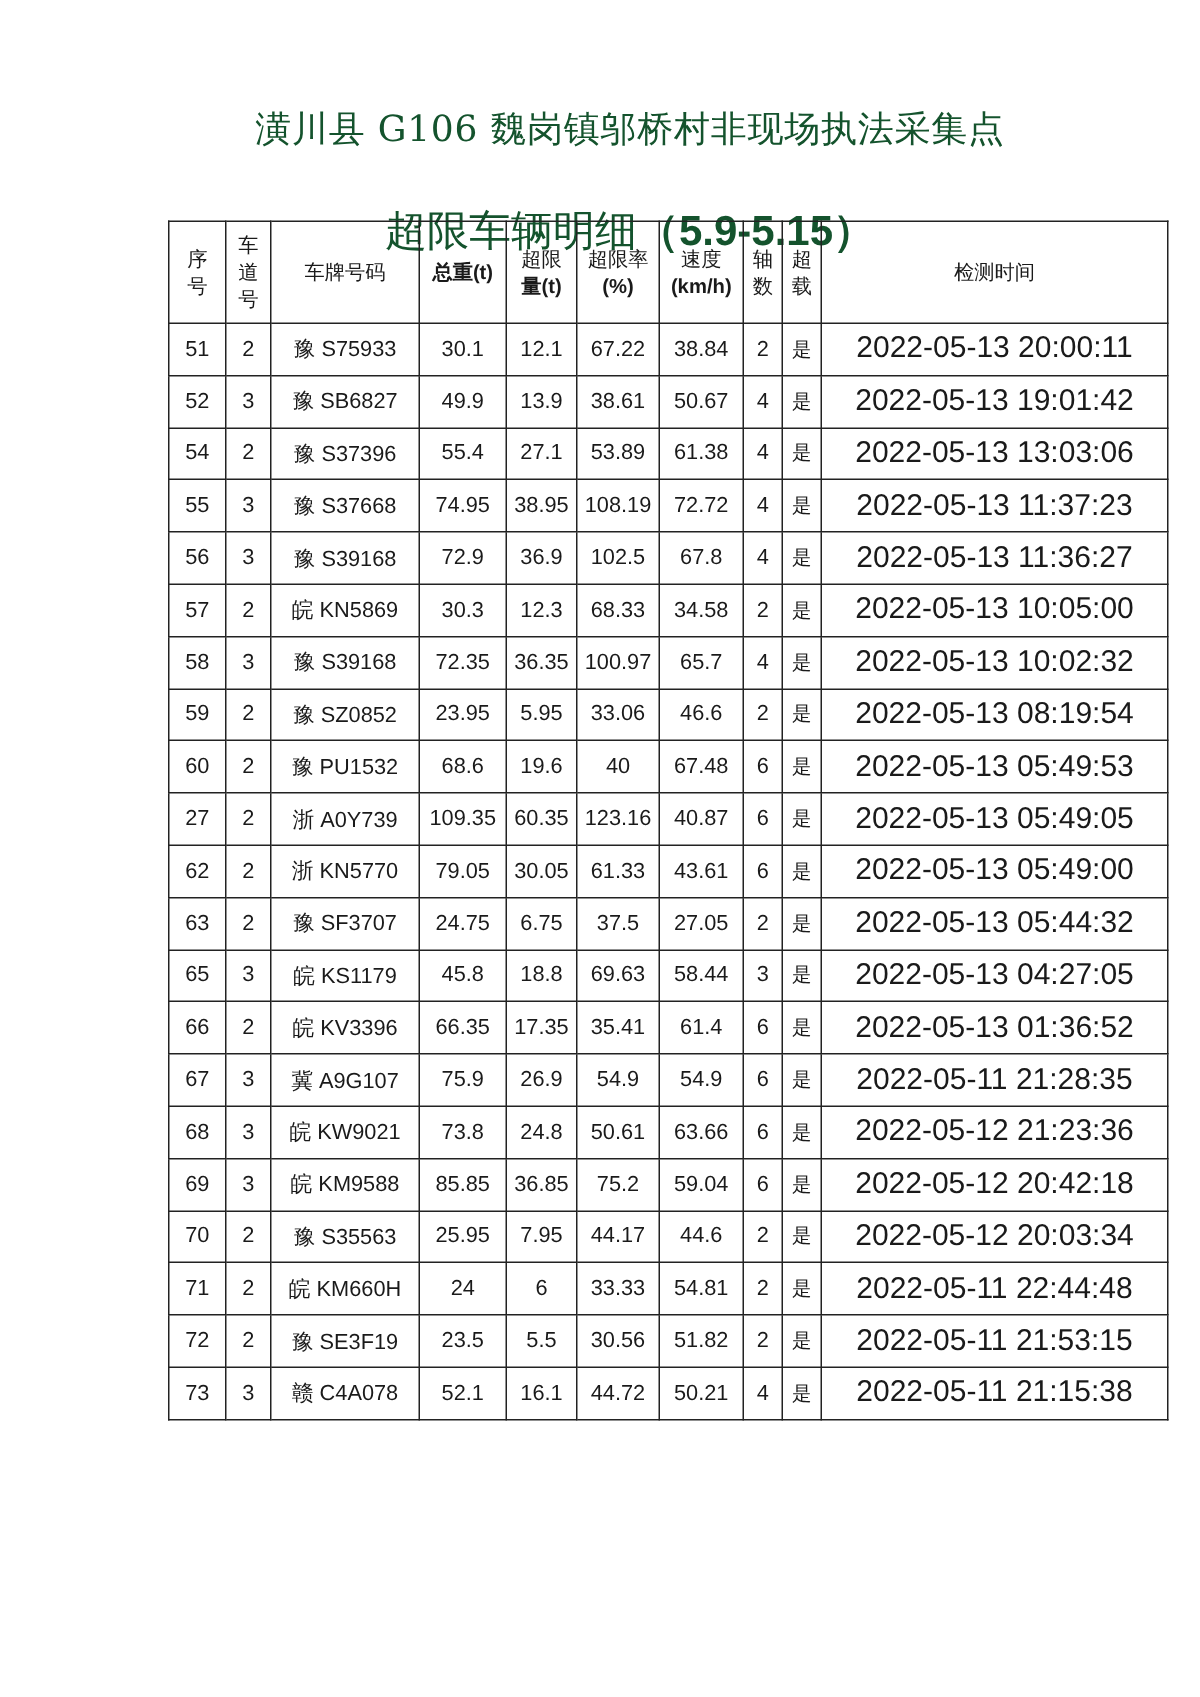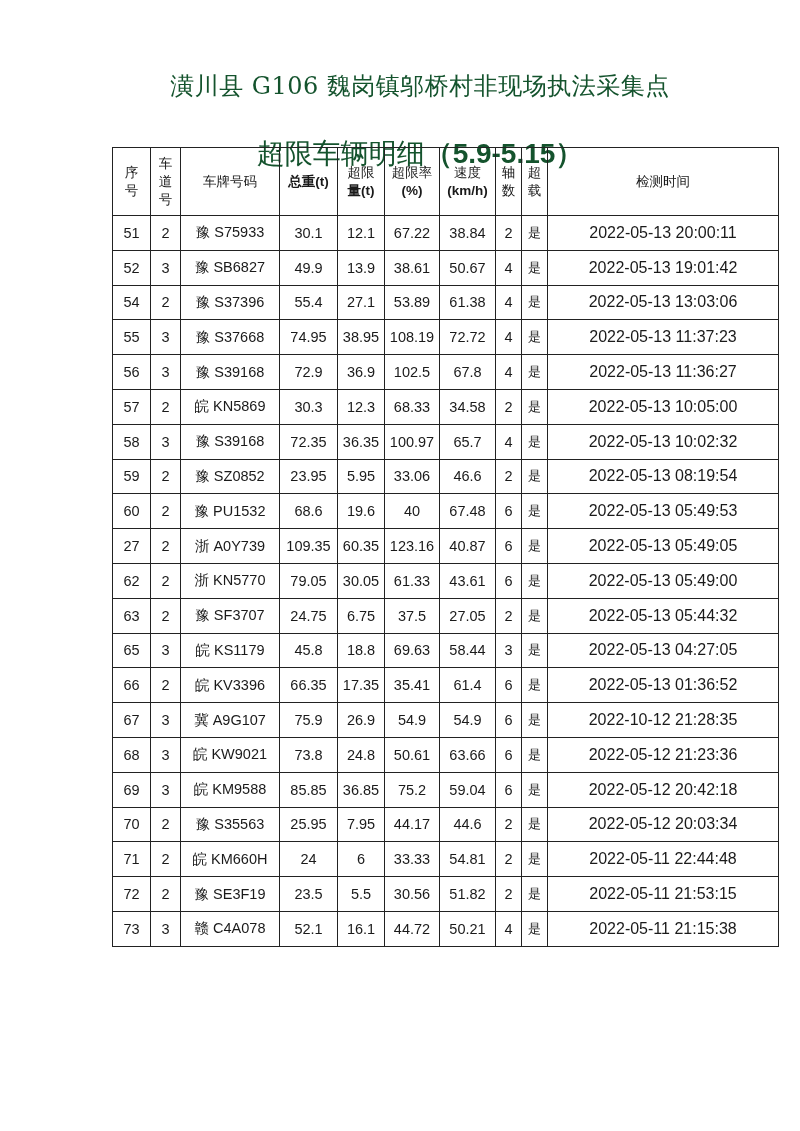--- a/index.html
+++ b/index.html
@@ -60,21 +60,21 @@
       font-weight: normal;
       font-size: 13.5px;
       line-height: 18px;
       height: 67px;
     }
     table.grid th .bold { font-weight: bold; }
     table.grid td {
       height: 33.8px;
       font-size: 14.5px;
     }
-    table.grid td.time { font-size: 16px; }
+    table.grid td.time { font-size: 20px; }
     table.grid td.flag { font-family: "DejaVu Sans", sans-serif; font-size: 13px; }
     col.c-seq { width: 38px; }
     col.c-lane { width: 30px; }
     col.c-plate { width: 99px; }
     col.c-wt { width: 58px; }
     col.c-over { width: 47px; }
     col.c-rate { width: 55px; }
     col.c-speed { width: 56px; }
     col.c-axle { width: 26px; }
     col.c-flag { width: 26px; }
@@ -285,21 +285,21 @@
       <tr>
         <td>67</td>
         <td>3</td>
         <td>冀 A9G107</td>
         <td>75.9</td>
         <td>26.9</td>
         <td>54.9</td>
         <td>54.9</td>
         <td>6</td>
         <td class="flag">是</td>
-        <td class="time">2022-10-12 21:28:35</td>
+        <td class="time">2022-05-11 21:28:35</td>
       </tr>
       <tr>
         <td>68</td>
         <td>3</td>
         <td>皖 KW9021</td>
         <td>73.8</td>
         <td>24.8</td>
         <td>50.61</td>
         <td>63.66</td>
         <td>6</td>

